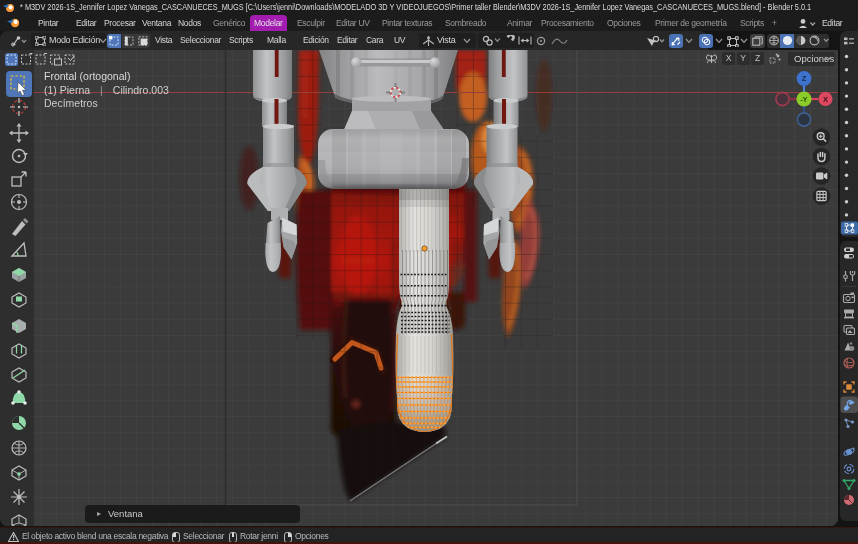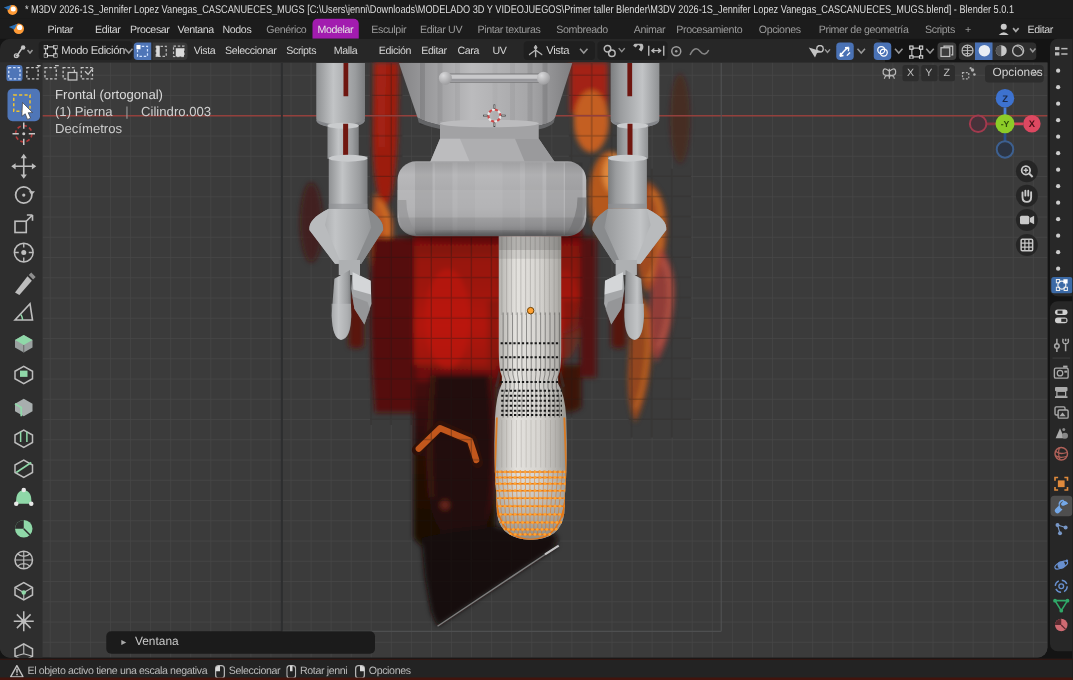--- a/index.html
+++ b/index.html
@@ -856,21 +856,21 @@
         <path d="M0 0 L3.5 3.5" stroke="#5a2a30" stroke-width="1"></path>
       </g>
 </svg>
 </div>
 <div id="statusbar">
 <svg class="abs" style="left:8px;top:4px" width="11" height="10" viewBox="0 0 11 10">
       <path d="M5.5 0.5 L10.5 9.5 H0.5 Z" fill="none" stroke="#c2c2c2" stroke-width="1.1" stroke-linejoin="round"></path>
       <rect x="5" y="3" width="1.2" height="3.2" fill="#c2c2c2"></rect>
       <rect x="5" y="7" width="1.2" height="1.2" fill="#c2c2c2"></rect>
     </svg>
-<span class="abs" style="left:22px">El objeto activo tiene una escala negativa</span>
+<span class="abs" style="left:22px">El objeto activo blend una escala negativa</span>
 <svg class="abs mouseico" style="left:172px;top:3.5px" width="8" height="11" viewBox="0 0 8 11">
       <rect x="0.5" y="0.5" width="7" height="10" rx="2.4" fill="none" stroke="#b5b5b5"></rect>
       <path d="M0.5 3 a3.5 2.5 0 0 1 3.5-2.5 V5 H0.5 Z" fill="#d8d8d8"></path>
     </svg>
 <span class="abs" style="left:183px">Seleccionar</span>
 <svg class="abs mouseico" style="left:229px;top:3.5px" width="8" height="11" viewBox="0 0 8 11">
       <rect x="0.5" y="0.5" width="7" height="10" rx="2.4" fill="none" stroke="#b5b5b5"></rect>
       <rect x="3" y="0.5" width="2" height="4.5" fill="#d8d8d8"></rect>
     </svg>
 <span class="abs" style="left:240px">Rotar jenni</span>

